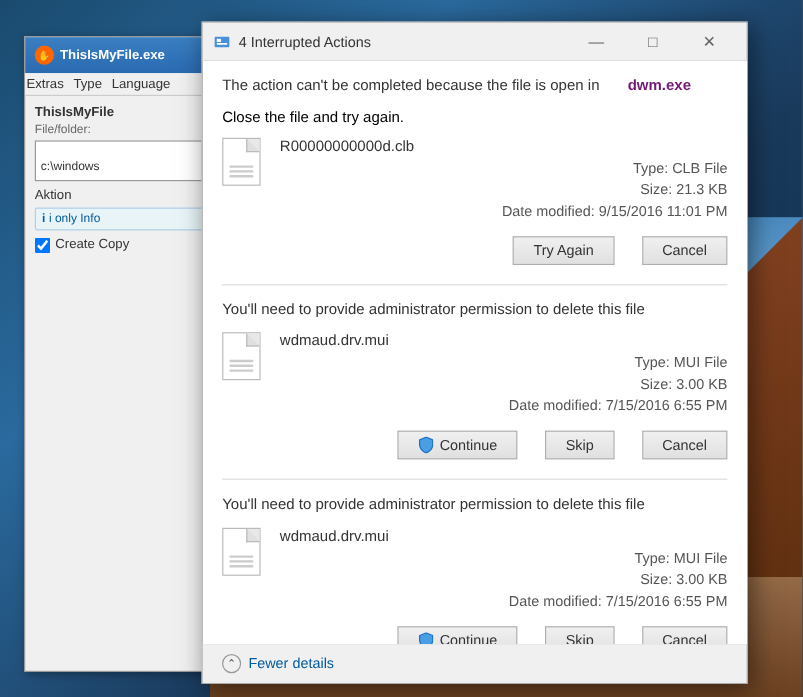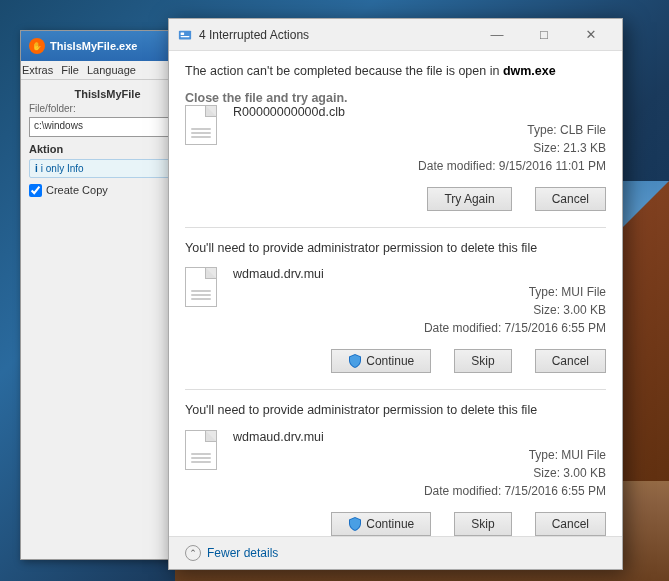--- a/index.html
+++ b/index.html
@@ -70,44 +70,43 @@
 
     .bg-app-content {
       padding: 8px;
     }
 
     .bg-app-label {
       font-size: 11px;
       color: #333;
       margin-bottom: 3px;
       font-weight: bold;
-      text-align: center;
     }
 
     .bg-app-sublabel {
       font-size: 10px;
       color: #666;
       margin-bottom: 3px;
     }
 
     .bg-app-input {
       width: 140px;
       height: 20px;
       border: 1px solid #999;
       background: white;
-      padding: 2px 4px;
+      padding: 16px 4px;
       font-size: 10px;
       color: #333;
       margin-bottom: 6px;
     }
 
     .bg-app-aktion {
       font-size: 11px;
       color: #333;
-      font-weight: bold;
+      font-weight: normal;
       margin-bottom: 4px;
     }
 
     .bg-app-info {
       background: #e8f4f8;
       border: 1px solid #b0d0e8;
       border-radius: 2px;
       padding: 3px 5px;
       font-size: 10px;
       color: #005a9e;
@@ -233,22 +232,23 @@
     }
 
     .section-header-text {
       font-size: 12.5px;
       color: #333;
       margin-bottom: 10px;
       line-height: 1.4;
     }
 
     .section-header-text span.highlight {
-      color: #000000;
+      color: #701a75;
       font-weight: 600;
+      margin-left: 20px;
     }
 
     .section-divider {
       border: none;
       border-top: 1px solid #ddd;
       margin: 12px 0;
     }
 
     .file-row {
       display: flex;
@@ -387,39 +387,40 @@
       border-radius: 50%;
       display: flex;
       align-items: center;
       justify-content: center;
       font-size: 9px;
       color: #555;
     }
 
     .close-section-msg2 {
       font-size: 12.5px;
-      color: #737373;
-      font-weight: 700;
+      color: #000000;
+      font-weight: 400;
+      margin-bottom: 10px;
     }
   </style>
 </head>
 <body>
 
 <div class="desktop-bg">
   <div class="bg-landscape"></div>
   <div class="bg-mountain"></div>
 
   <div class="bg-app-window">
     <div class="bg-app-titlebar">
       <div class="app-icon">✋</div>
       <span>ThisIsMyFile.exe</span>
     </div>
     <div class="bg-app-menu">
       <span>Extras</span>
-      <span>File</span>
+      <span>Type</span>
       <span>Language</span>
     </div>
     <div class="bg-app-content">
       <div class="bg-app-label">ThisIsMyFile</div>
       <div class="bg-app-sublabel">File/folder:</div>
       <div class="bg-app-input">c:\windows</div>
       <div class="bg-app-aktion">Aktion</div>
       <div class="bg-app-info">
         <span style="font-weight:bold;color:#005a9e;">i</span>
         <span>i only Info</span>

